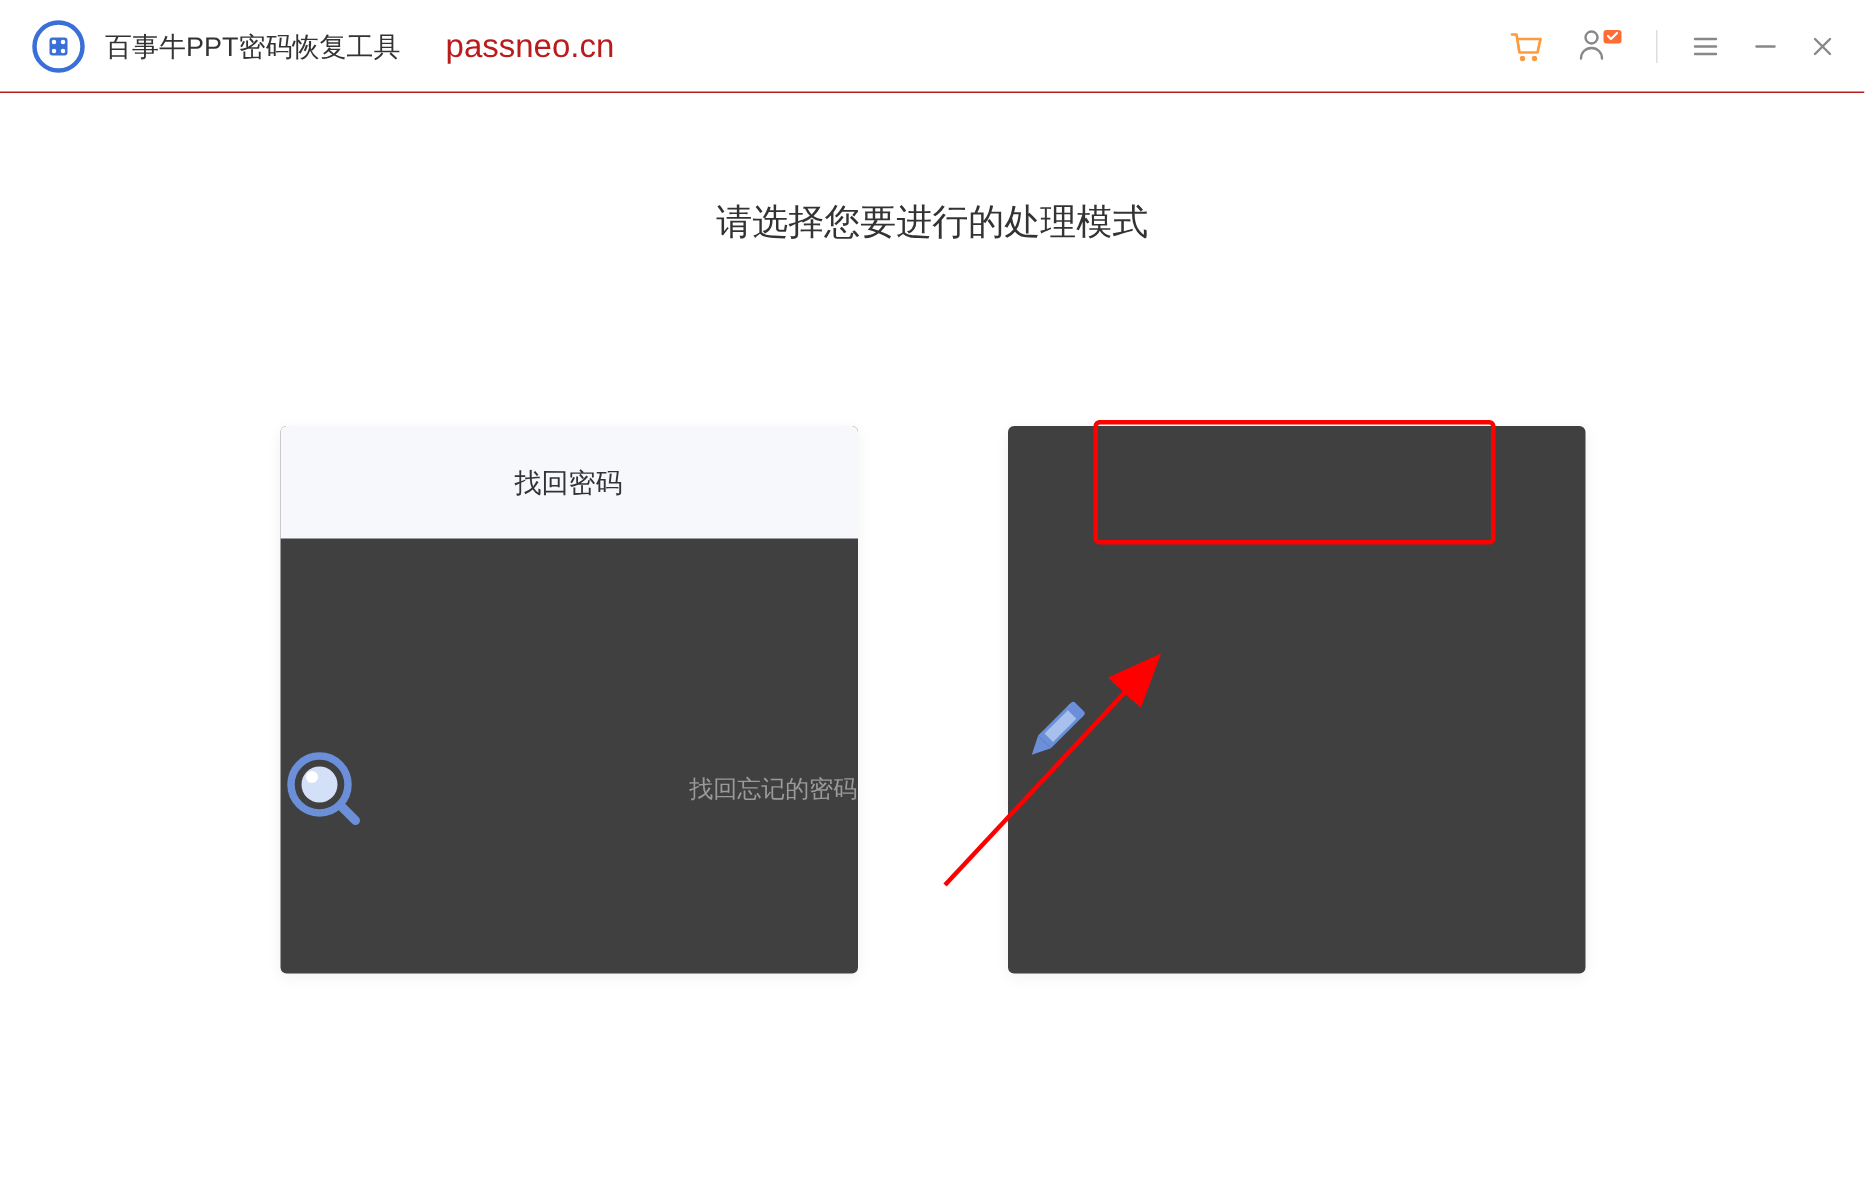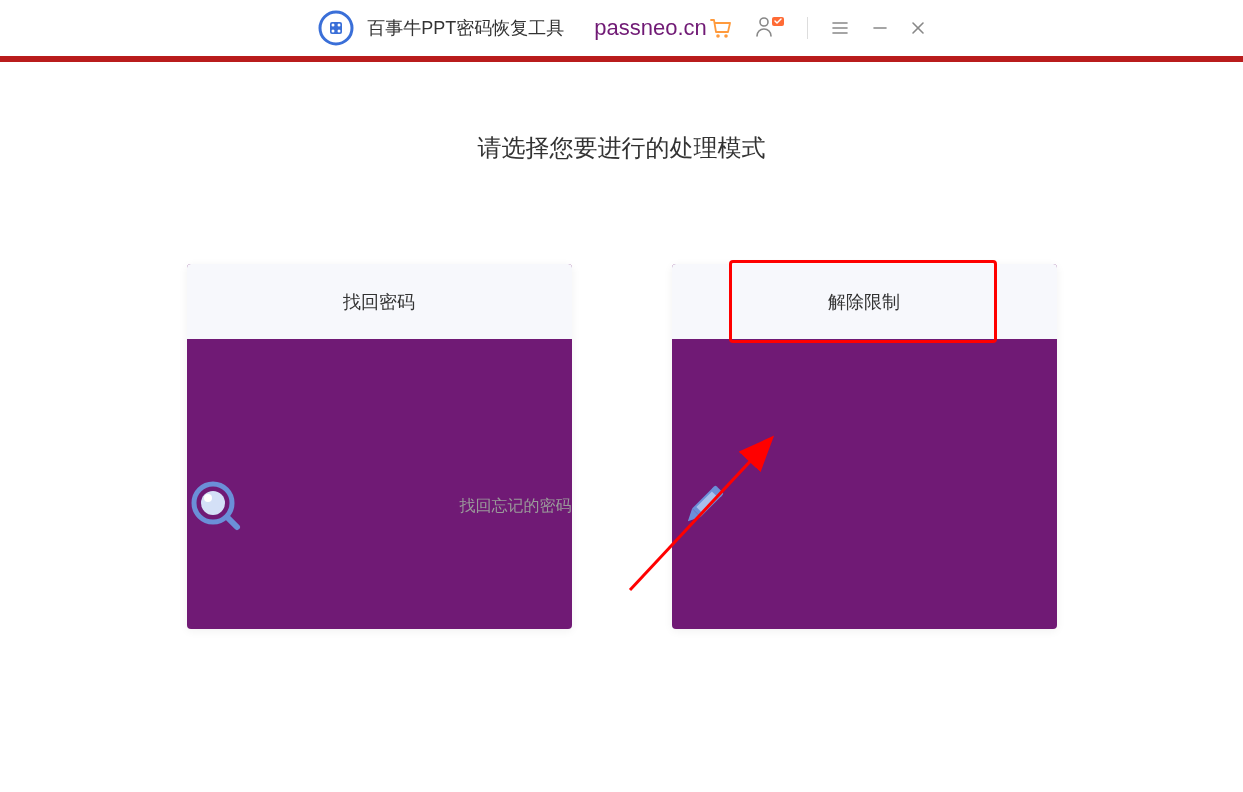--- a/index.html
+++ b/index.html
@@ -13,43 +13,43 @@
       width: 1243px;
       height: 792px;
       overflow: hidden;
       position: relative;
     }
     .header {
       display: flex;
       align-items: center;
       height: 62px;
       padding: 0 20px;
-      border-bottom: 6px solid #b91c1c;
-      justify-content: center;
+      border-bottom: 1px solid #b91c1c;
+      justify-content: space-between;
     }
     .header-left {
       display: flex;
       align-items: center;
       gap: 12px;
     }
     .logo {
       width: 38px;
       height: 38px;
       display: flex;
       align-items: center;
       justify-content: center;
     }
     .app-title {
       font-size: 18px;
       color: #333333;
       font-weight: 400;
     }
     .app-url {
       font-size: 22px;
-      color: #701a75;
+      color: #b91c1c;
       margin-left: 18px;
       font-weight: 400;
     }
     .header-right {
       display: flex;
       align-items: center;
       gap: 22px;
     }
     .icon-btn {
       display: flex;
@@ -61,35 +61,36 @@
     .divider-vertical {
       width: 1px;
       height: 22px;
       background: #dddddd;
     }
     .main {
       display: flex;
       flex-direction: column;
       align-items: center;
       padding-top: 70px;
+      gap: 20px;
     }
     .page-title {
       font-size: 24px;
       color: #333333;
       font-weight: 400;
       margin-bottom: 100px;
     }
     .cards {
       display: flex;
       gap: 100px;
     }
     .card {
       width: 385px;
       height: 365px;
-      background: #701a75;
+      background: #404040;
       border-radius: 4px;
       box-shadow: 0 2px 10px rgba(0,0,0,0.06);
       display: flex;
       flex-direction: column;
       cursor: pointer;
       position: relative;
     }
     .card-header {
       height: 75px;
       background: #f7f8fc;
@@ -205,21 +206,20 @@
             <circle cx="26" cy="26" r="12" fill="#d4e0f7"></circle>
             <circle cx="21" cy="21" r="4" fill="#ffffff"></circle>
             <line x1="41" y1="41" x2="50" y2="50" stroke="#6b8fd8" stroke-width="6" stroke-linecap="round"></line>
           </svg>
         </div>
         <div class="card-desc">找回忘记的密码</div>
       </div>
     </div>
     <div class="card">
       <div class="highlight-box"></div>
-      <div class="card-header">解除限制</div>
       <div class="card-body">
         <div class="card-icon">
           <svg width="60" height="60" viewBox="0 0 60 60">
             <g transform="rotate(45 30 30)">
               <rect x="24" y="8" width="12" height="30" fill="#6b8fd8"></rect>
               <rect x="24" y="5" width="12" height="6" rx="2" fill="#6b8fd8"></rect>
               <polygon points="24,38 36,38 30,50" fill="#6b8fd8"></polygon>
               <rect x="26" y="12" width="8" height="22" fill="#a8c0ed"></rect>
             </g>
           </svg>

